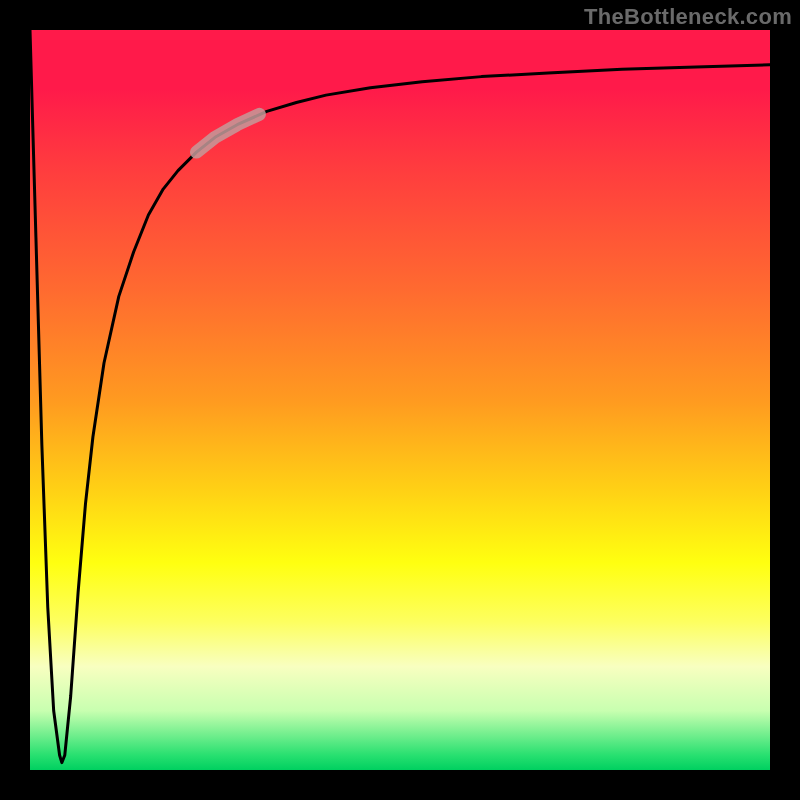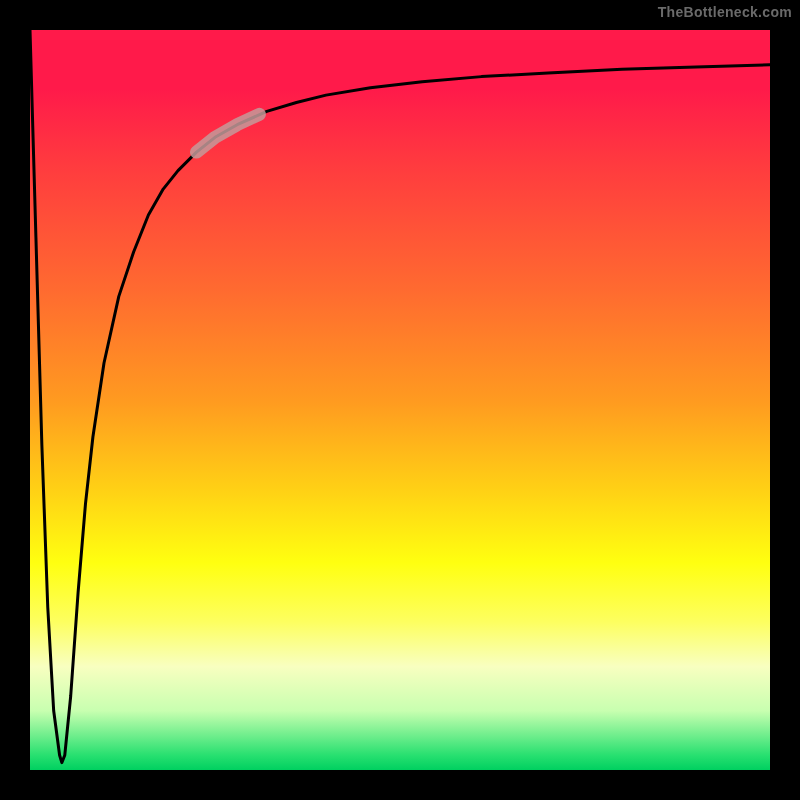--- a/index.html
+++ b/index.html
@@ -41,21 +41,21 @@
       #c8ffb0 92%,
       #28e070 98%,
       #00d060 100%
     );
   }
   .watermark {
     position: absolute;
     top: 4px;
     right: 8px;
     font-family: Arial, Helvetica, sans-serif;
-    font-size: 14px;
+    font-size: 22px;
     font-weight: 600;
     color: #6a6a6a;
     letter-spacing: 0.3px;
     user-select: none;
   }
   svg {
     position: absolute;
     inset: 0;
   }
 </style>

